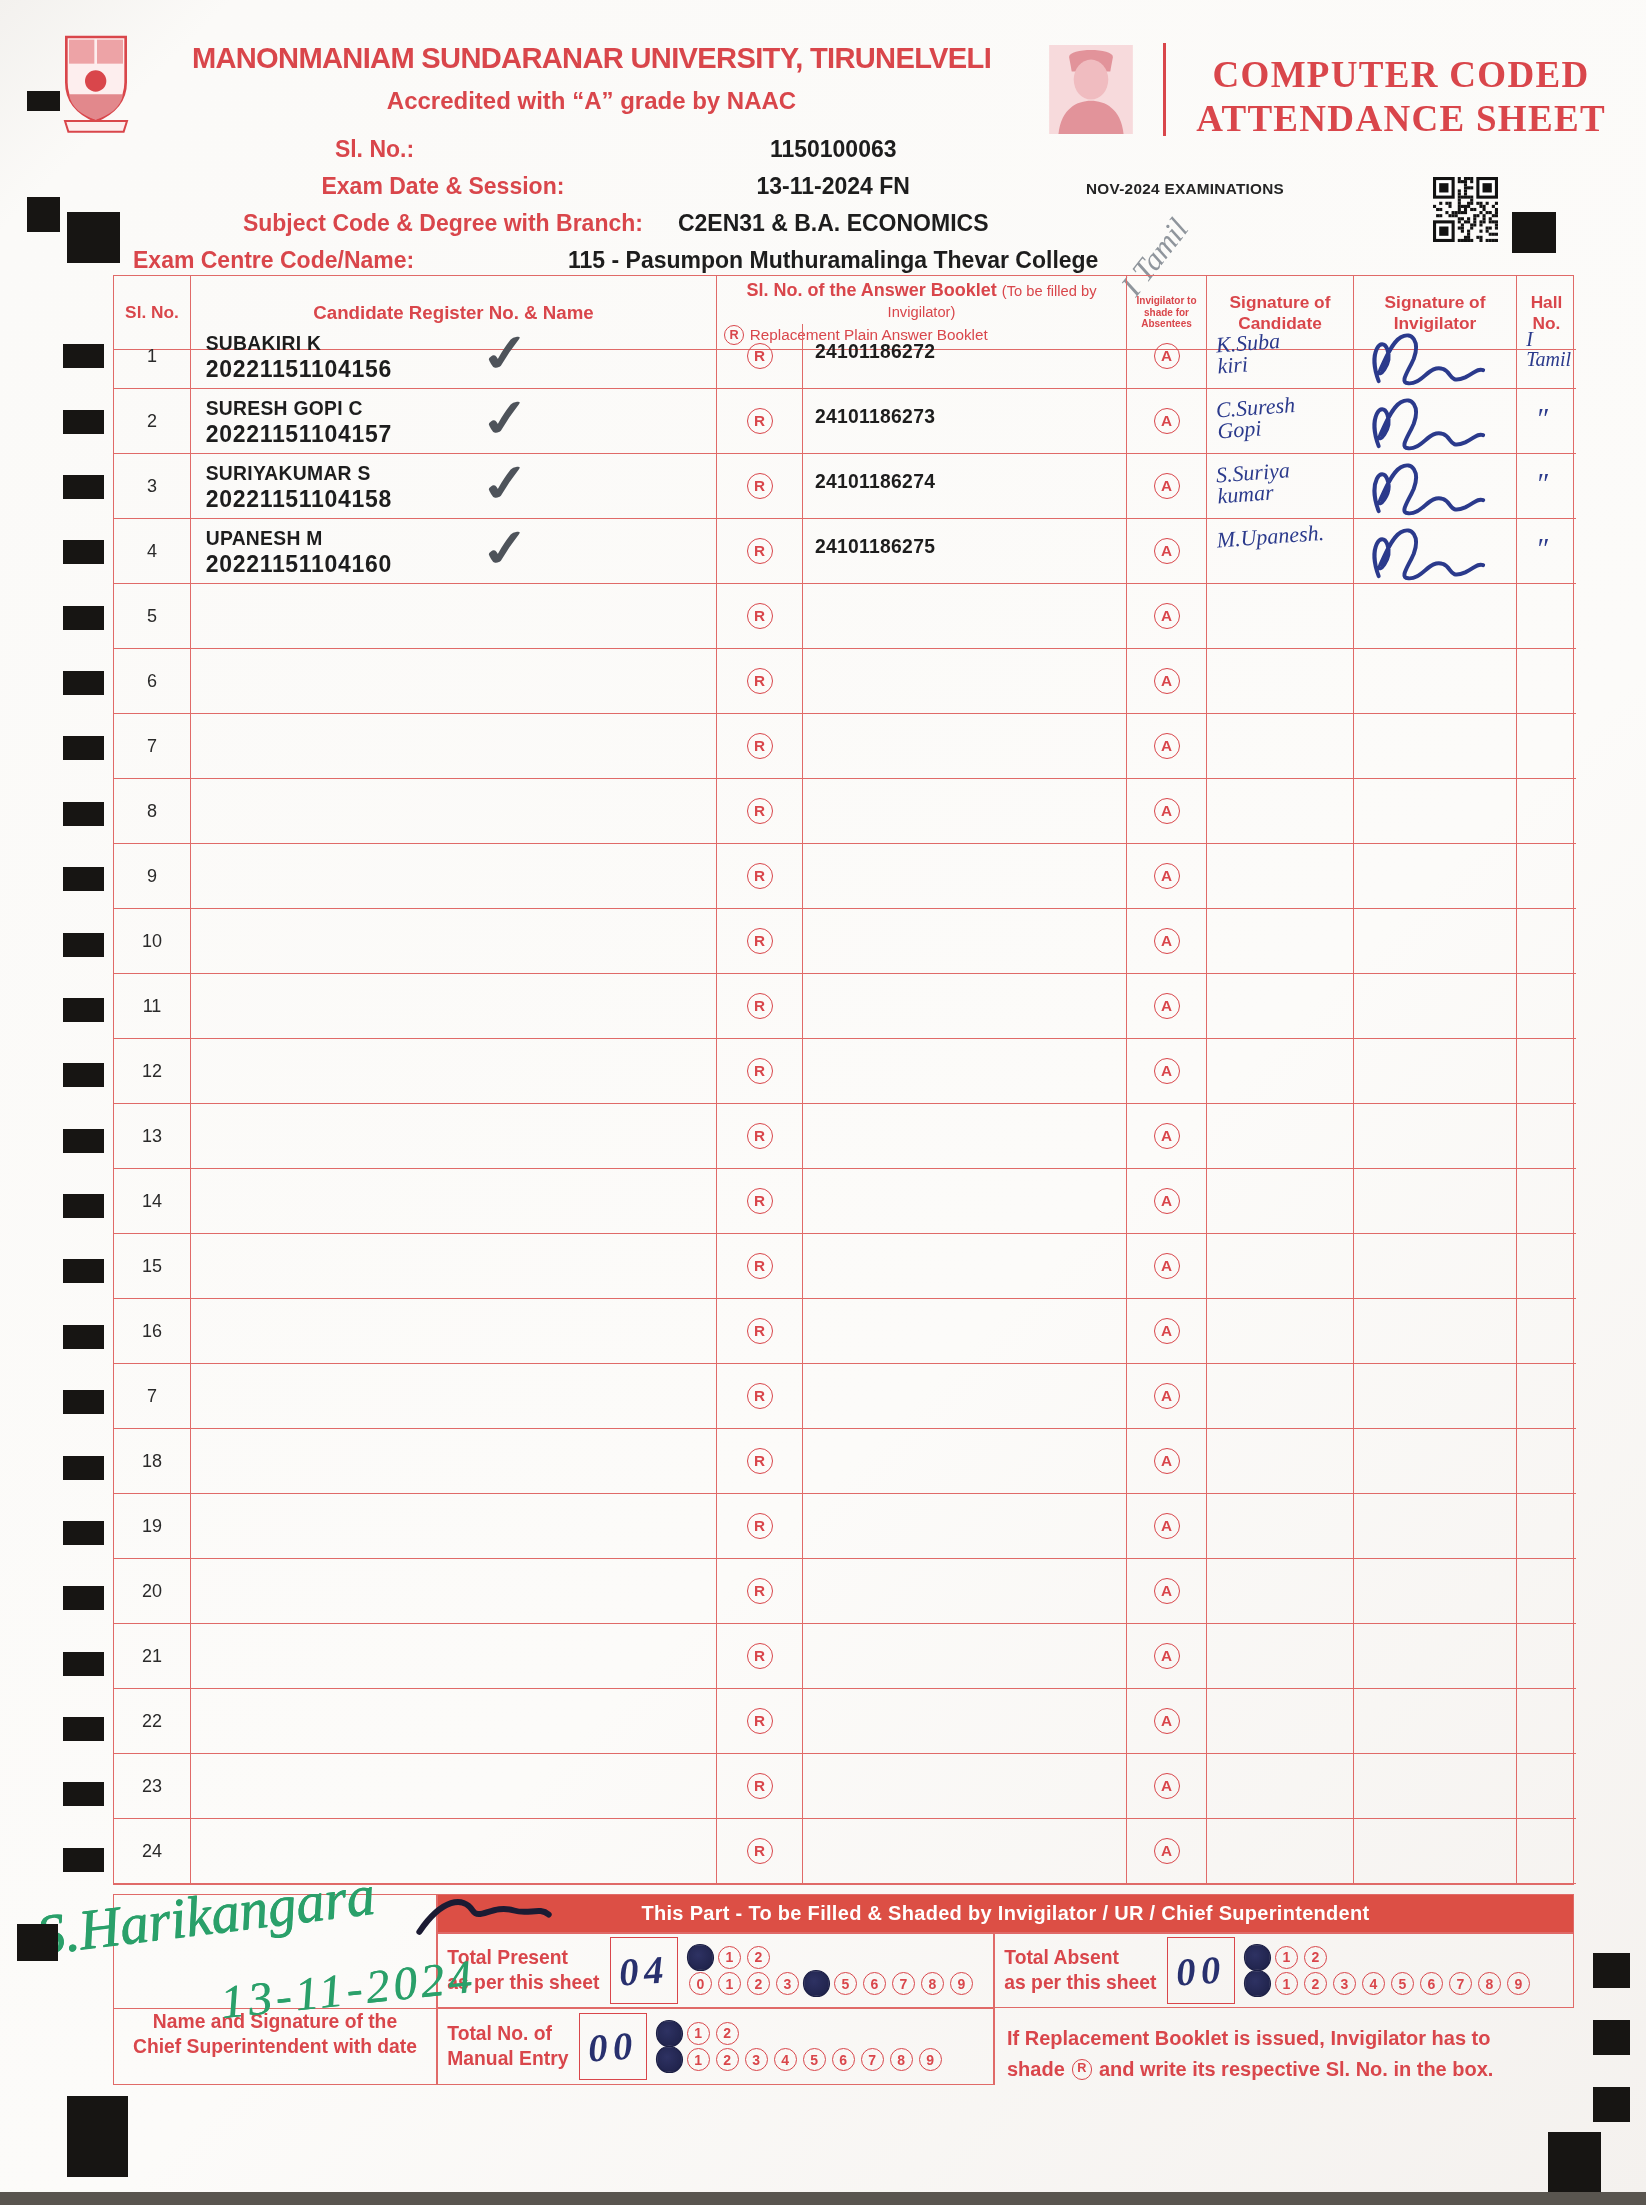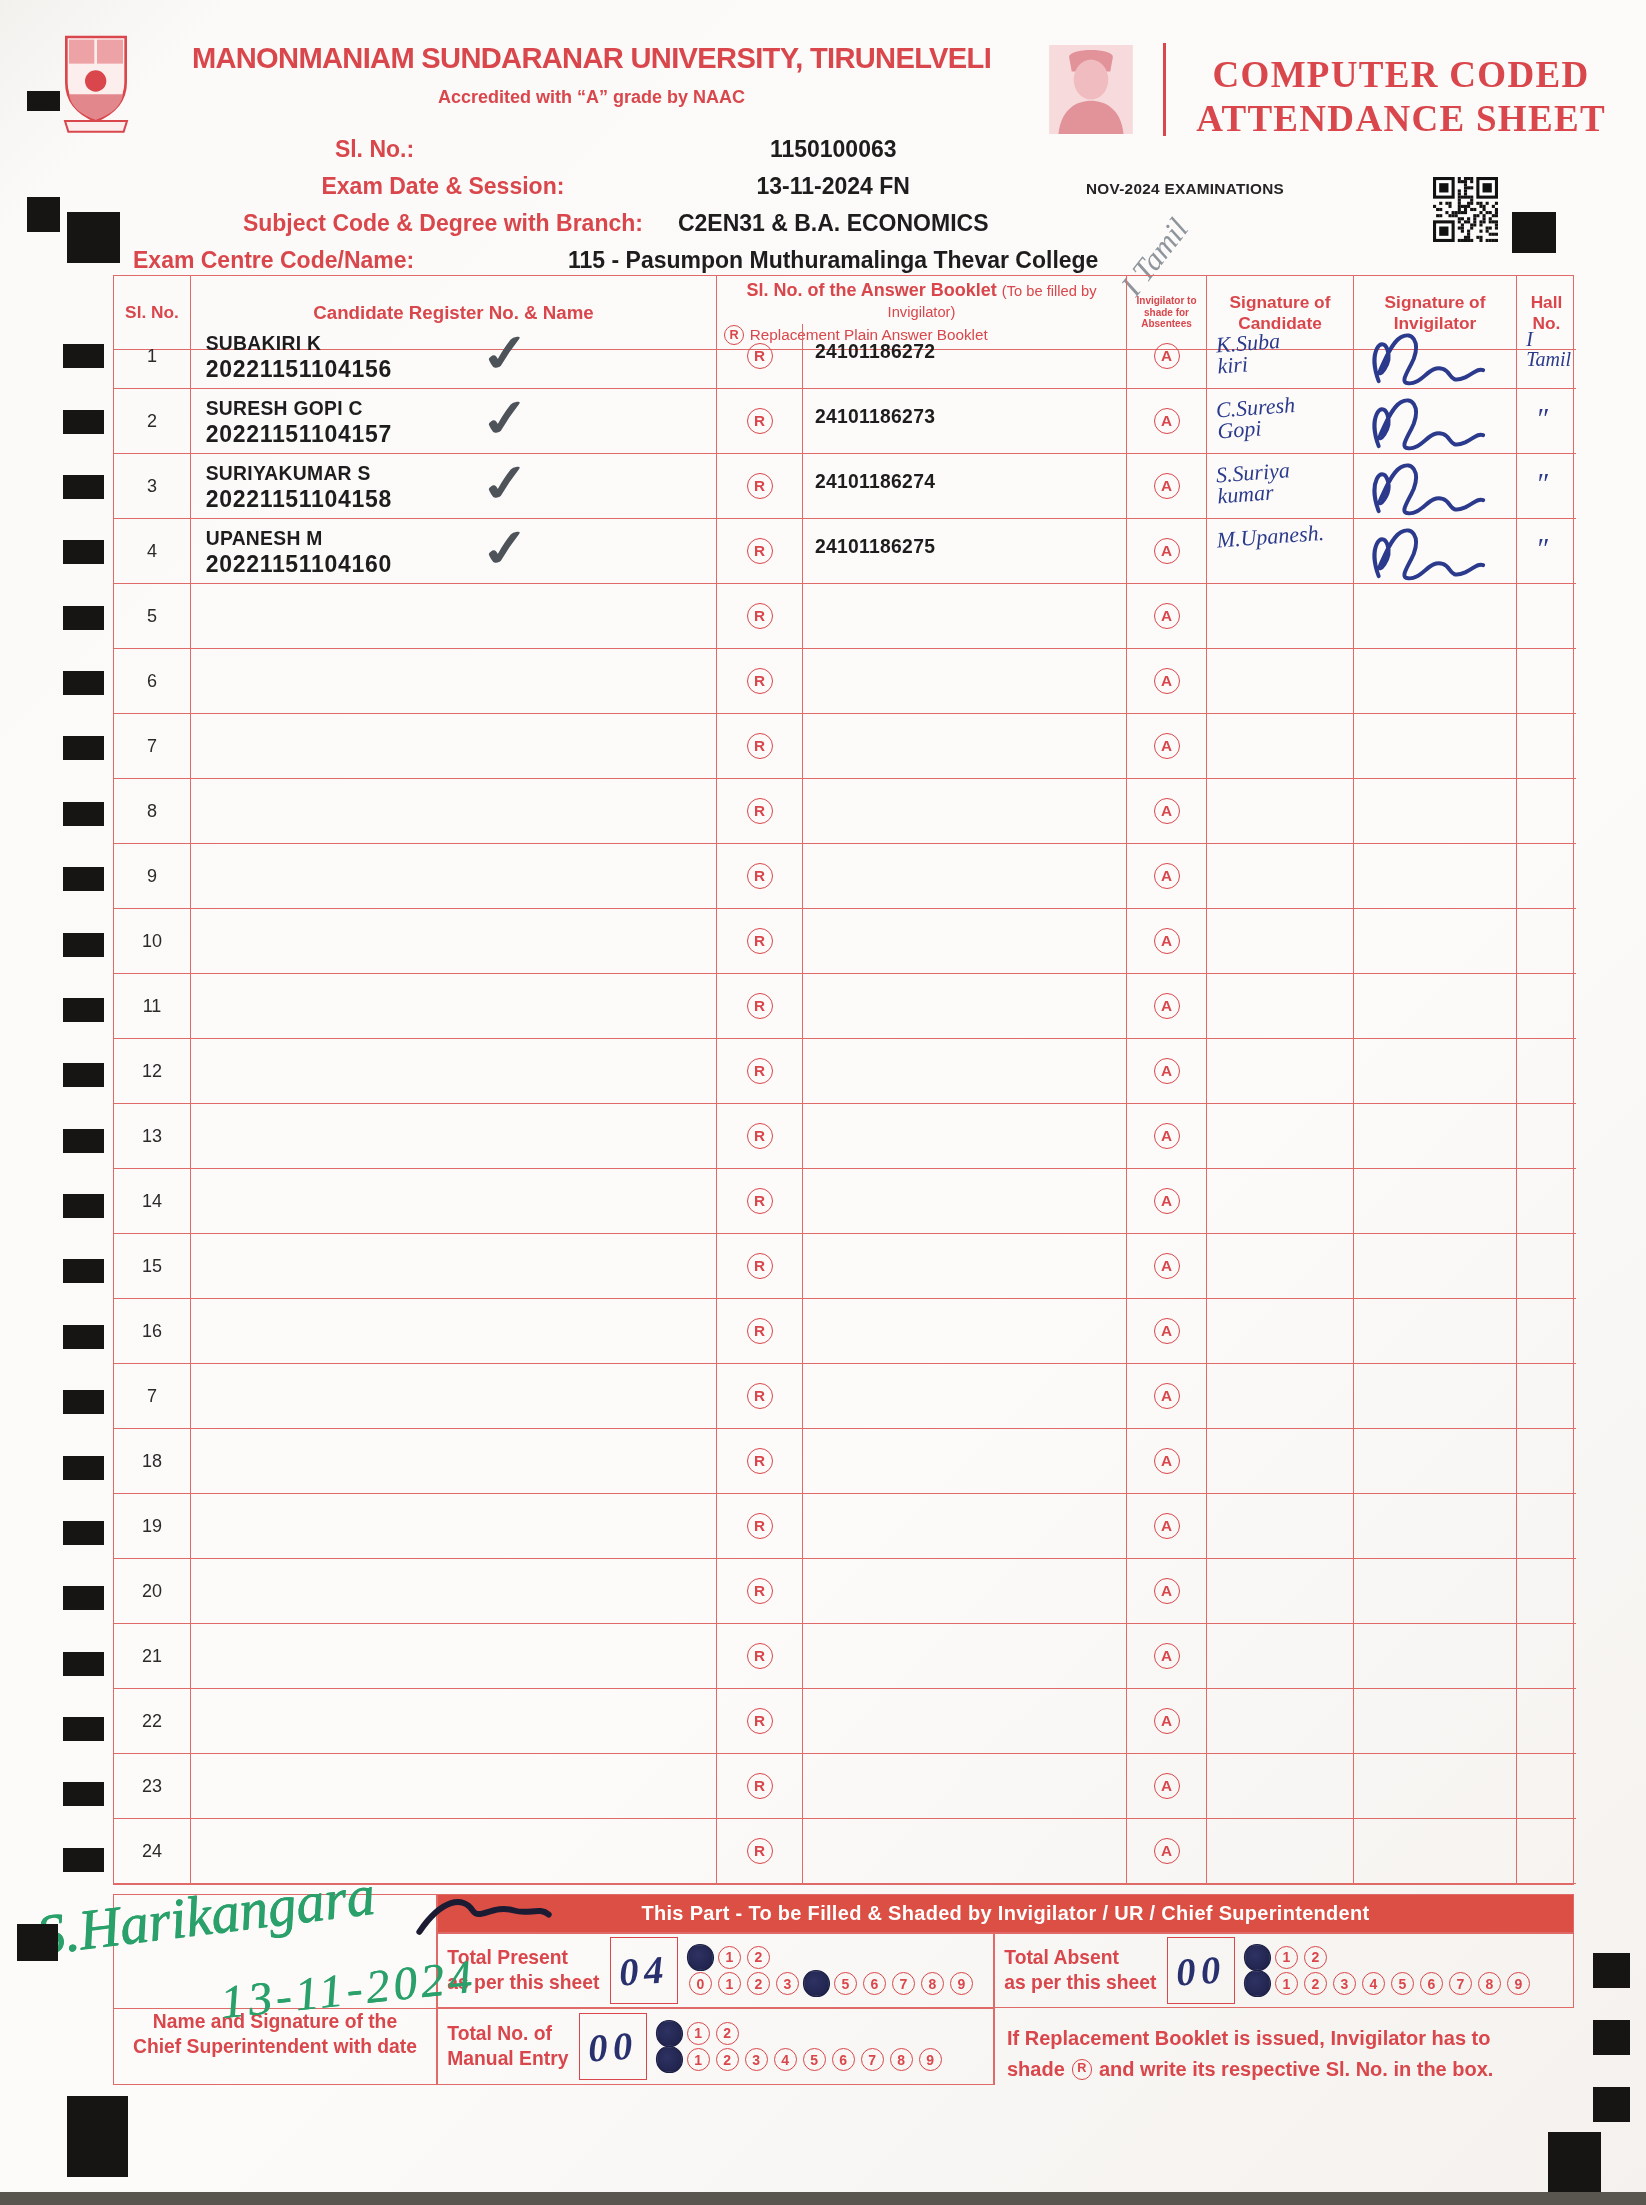--- a/index.html
+++ b/index.html
@@ -10,21 +10,21 @@
   body{background:#c9c6c2;font-family:"Liberation Sans",sans-serif;}
   .page{position:relative;width:1646px;height:2205px;margin:0 auto;
     background:linear-gradient(135deg,#f3f1ee 0%,#fbfaf8 6%,#fcfbf9 60%,#f4f1ee 100%);
     overflow:hidden;}
   .abs{position:absolute;}
 
   
   .univ-title{left:143px;top:41px;width:897px;text-align:center;color:var(--red);
     font-size:30px;font-weight:bold;letter-spacing:-0.7px;transform:scaleX(.97);}
   .accred{left:143px;top:87px;width:897px;text-align:center;color:var(--red);
-    font-size:18px;font-weight:bold;}
+    font-size:24px;font-weight:bold;}
   .sheet-title{left:1186px;top:53px;width:430px;text-align:center;color:var(--red);
     font-family:"Liberation Serif",serif;font-weight:bold;font-size:37px;letter-spacing:1.3px;line-height:1.18;}
   .vdiv{left:1163px;top:43px;width:2.7px;height:93px;background:var(--red);}
   .session{left:1086px;top:180px;font-size:15.3px;font-weight:bold;color:#242424;letter-spacing:0.3px;}
   .pencil-note{left:1142px;top:267px;color:var(--pencil);font-size:31px;font-style:italic;
     font-family:"Liberation Serif",serif;transform:rotate(-52deg);transform-origin:left bottom;white-space:nowrap;}
   
   .meta{left:133px;top:131px;}
   .meta-row{height:37px;display:flex;align-items:center;justify-content:center;}
   .meta-label{width:435px;color:var(--red);font-size:23px;font-weight:bold;}

